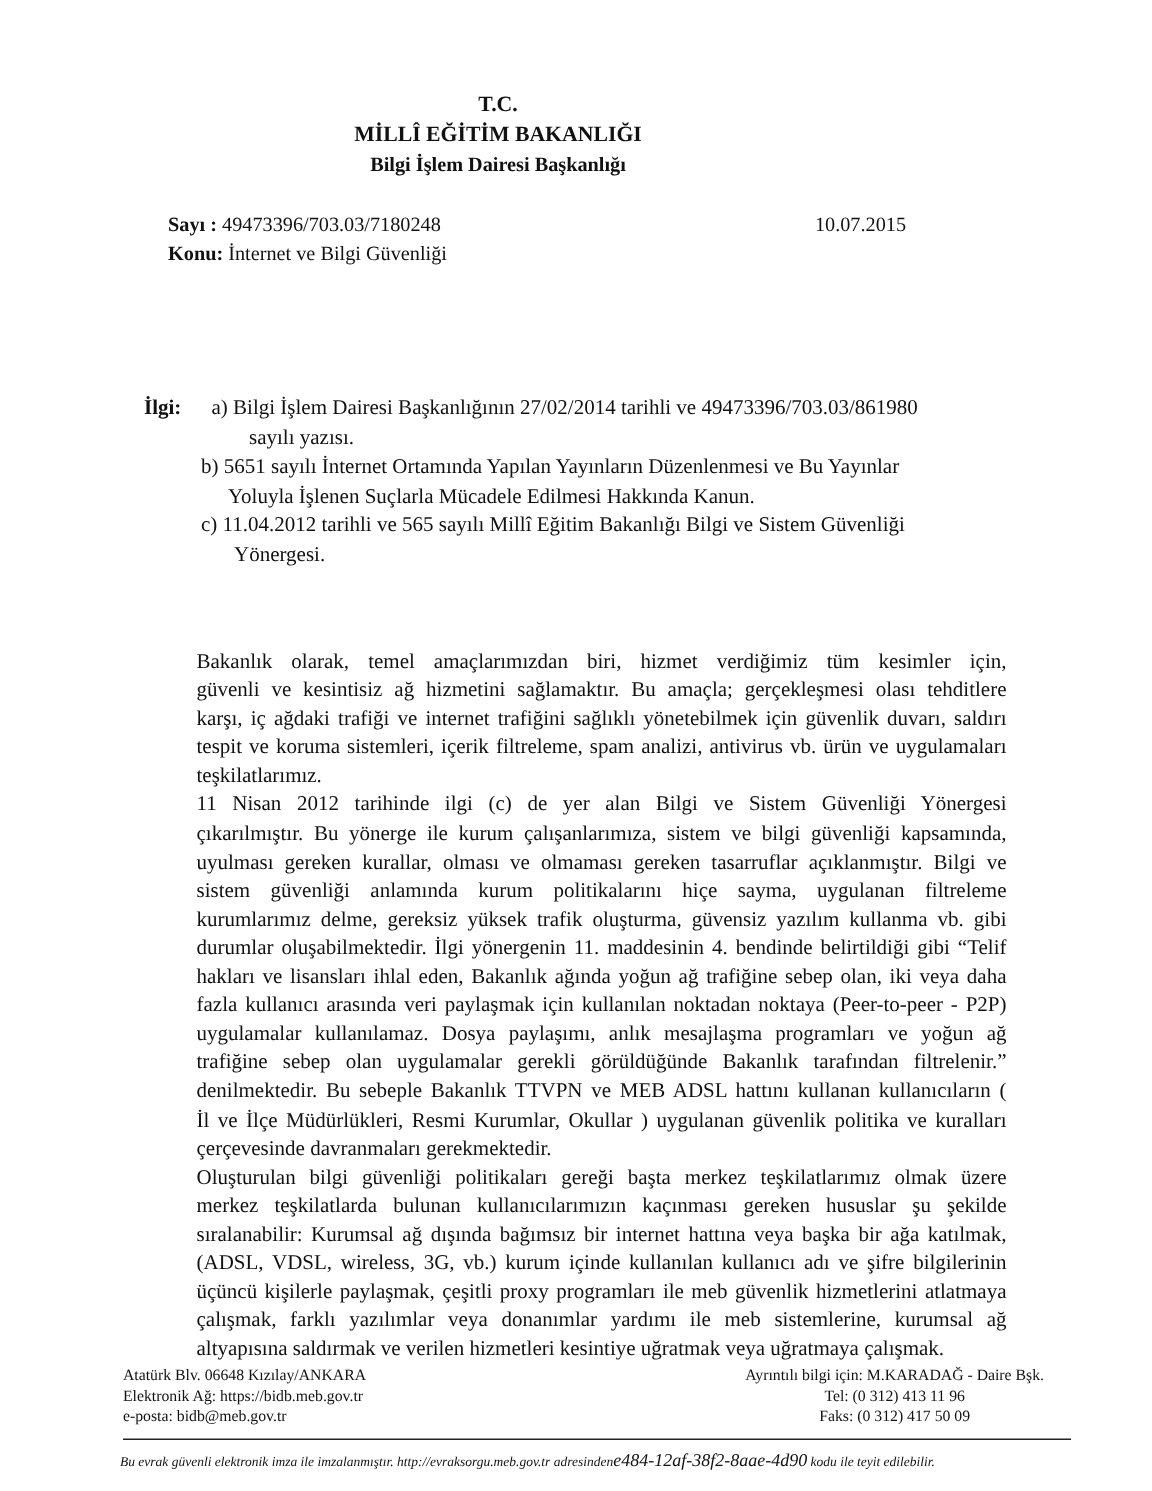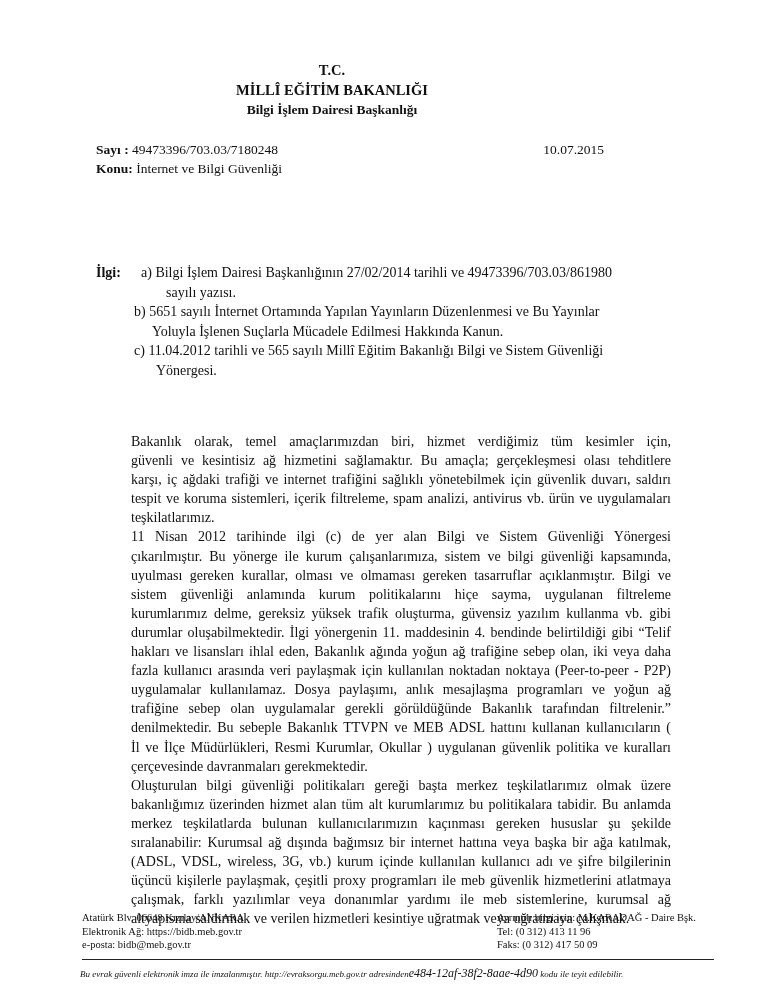--- a/index.html
+++ b/index.html
@@ -6,40 +6,40 @@
   body {
     width: 768px; height: 994px; position: relative; overflow: hidden;
     font-family: "Liberation Serif", "DejaVu Serif", serif;
     color: #111;
   }
   .header { position: absolute; top: 60px; left: 0; width: 664px; text-align: center; font-weight: bold; }
   .header div { font-size: 14.5px; line-height: 20px; }
   .header .inst { font-size: 13.5px; }
 
   .meta { position: absolute; top: 140px; left: 96px; width: 576px; font-size: 13.5px; line-height: 19px; }
-  .meta .row { position: relative; }
+  .meta .row { position: relative; margin-left: 16px; }
   .meta b { font-weight: bold; }
   .meta .date { position: absolute; right: 68px; top: 0; }
 
   .ilgi { position: absolute; top: 263px; left: 96px; width: 600px; font-size: 14px; line-height: 19.5px; }
   .ilgi .line { position: relative; }
   .ilgi .label { display: inline-block; width: 45px; font-weight: bold; }
   .ilgi .ind1 { padding-left: 70px; }
   .ilgi .item { padding-left: 38px; }
   .ilgi .ind2 { padding-left: 56px; }
   .ilgi .ind3 { padding-left: 60px; }
 
   .body { position: absolute; top: 432px; left: 97px; width: 574px; font-size: 14px; line-height: 19.1px; text-align: justify; }
   .body p { margin: 0; text-indent: 34px; }
   .body .nl { display: block; text-align: justify; text-align-last: justify; }
   .body .last { text-align-last: left; }
 
   .footer { position: absolute; top: 911px; left: 82px; width: 614px; font-size: 10.5px; line-height: 13.5px; }
   .footer .left { position: absolute; left: 0; top: 0; }
-  .footer .right { position: absolute; right: 0; top: 0; text-align: left; }
+  .footer .right { position: absolute; right: 0; top: 0; text-align: center; }
 
   .sigline { position: absolute; top: 959px; left: 82px; width: 632px; border-top: 1.5px solid #222; }
   .sigtext { position: absolute; top: 966px; left: 80px; width: 640px; font-size: 9px; white-space: nowrap; font-style: italic; }
   .sigtext .code { font-size: 12px; }
 </style>
 </head>
 <body>
 
 <div class="header">
   <div>T.C.</div>
@@ -86,21 +86,20 @@
     <span class="nl">hakları ve lisansları ihlal eden, Bakanlık ağında yoğun ağ trafiğine sebep olan, iki veya daha</span>
     <span class="nl">fazla kullanıcı arasında veri paylaşmak için kullanılan noktadan noktaya (Peer-to-peer - P2P)</span>
     <span class="nl">uygulamalar kullanılamaz. Dosya paylaşımı, anlık mesajlaşma programları ve yoğun ağ</span>
     <span class="nl">trafiğine sebep olan uygulamalar gerekli görüldüğünde Bakanlık tarafından filtrelenir.”</span>
     <span class="nl">denilmektedir. Bu sebeple Bakanlık TTVPN ve MEB ADSL hattını kullanan kullanıcıların (</span>
     <span class="nl">İl ve İlçe Müdürlükleri, Resmi Kurumlar, Okullar ) uygulanan güvenlik politika ve kuralları</span>
     <span class="nl last">çerçevesinde davranmaları gerekmektedir.</span>
   </p>
   <p>
     <span class="nl" style="text-indent:34px">Oluşturulan bilgi güvenliği politikaları gereği başta merkez teşkilatlarımız olmak üzere</span>
-    <span class="nl">bakanlığımız üzerinden hizmet alan tüm alt kurumlarımız bu politikalara tabidir. Bu anlamda</span>
     <span class="nl">merkez teşkilatlarda bulunan kullanıcılarımızın kaçınması gereken hususlar şu şekilde</span>
     <span class="nl">sıralanabilir: Kurumsal ağ dışında bağımsız bir internet hattına veya başka bir ağa katılmak,</span>
     <span class="nl">(ADSL, VDSL, wireless, 3G, vb.) kurum içinde kullanılan kullanıcı adı ve şifre bilgilerinin</span>
     <span class="nl">üçüncü kişilerle paylaşmak, çeşitli proxy programları ile meb güvenlik hizmetlerini atlatmaya</span>
     <span class="nl">çalışmak, farklı yazılımlar veya donanımlar yardımı ile meb sistemlerine, kurumsal ağ</span>
     <span class="nl last">altyapısına saldırmak ve  verilen hizmetleri kesintiye uğratmak veya uğratmaya çalışmak.</span>
   </p>
 </div>
 
 <div class="footer">

